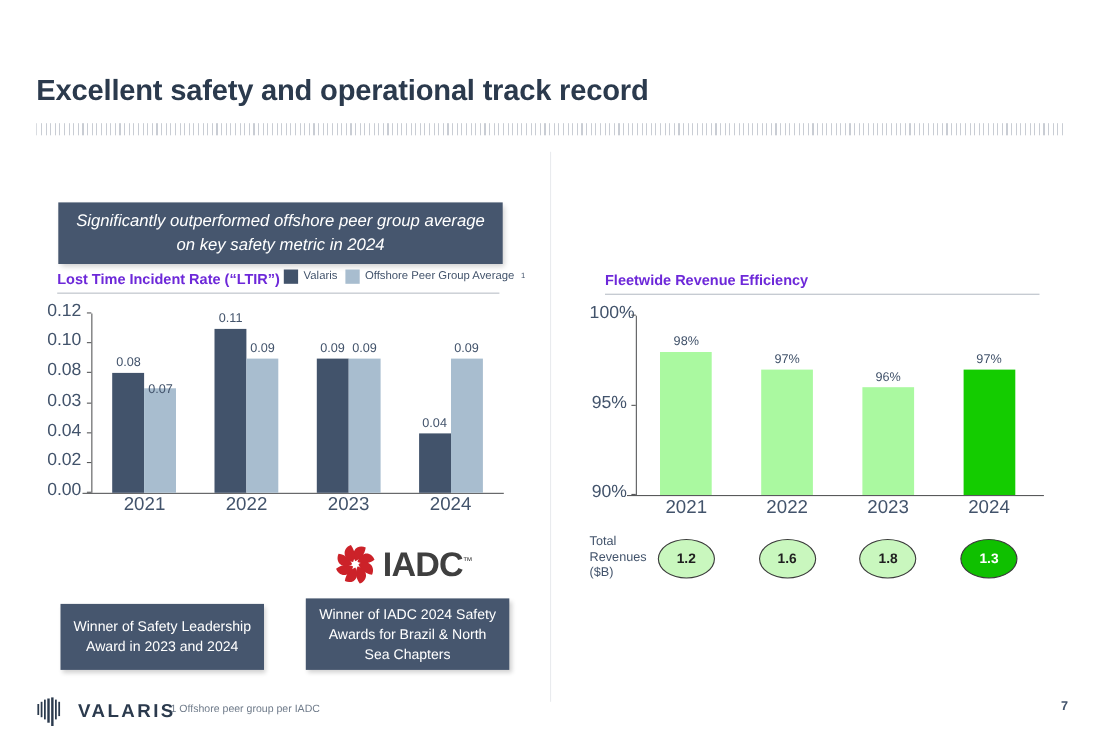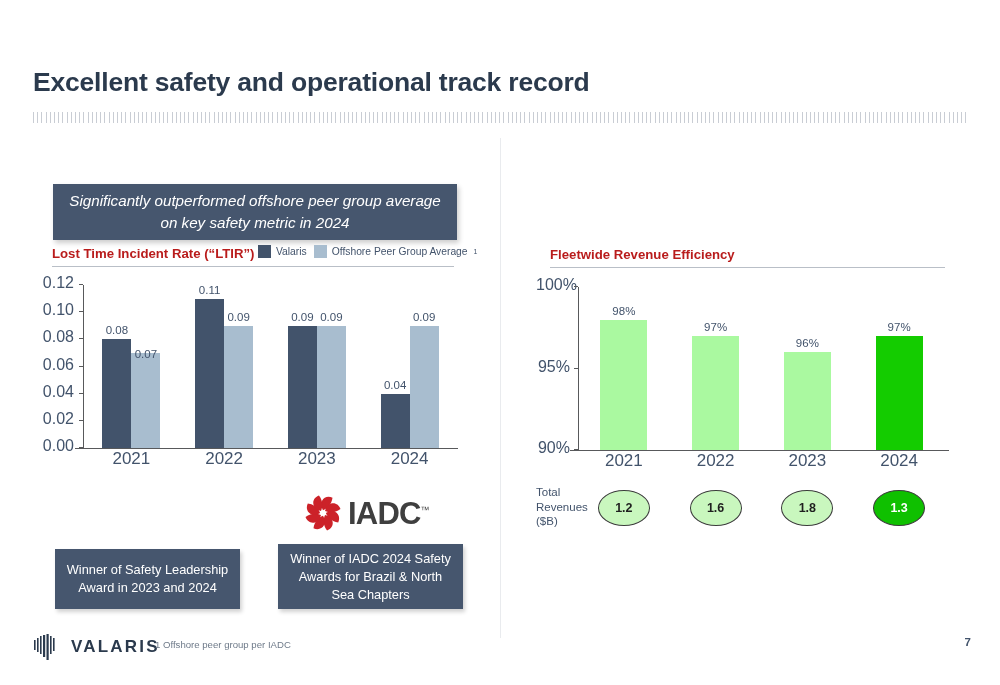--- a/index.html
+++ b/index.html
@@ -81,21 +81,21 @@
     width: 393px;
     height: 56px;
     background: #20d420;
   }
 
   
   .chart-header {
     position: absolute;
     font-size: 13.2px;
     font-weight: bold;
-    color: #b91c1c;
+    color: #6d28d9;
     white-space: nowrap;
     text-align: center;
   }
   #ltir-header { left: 52px; top: 246px; }
   #fleetwide-header { left: 550px; top: 247px; }
 
   .header-rule {
     position: absolute;
     height: 1px;
     background: #b9bfc7;
@@ -329,21 +329,21 @@
       <span class="swatch swatch-peer"></span>
       <span>Offshore Peer Group Average</span>
       <span class="legend-sup">1</span>
     </span>
   </div>
 
   <div id="ltir-yaxis-labels">
       <div class="ytick-label" style="right: 4px; bottom: -7px; width: 34px;">0.00</div>
       <div class="ytick-label" style="right: 4px; bottom: 20.1667px; width: 34px;">0.02</div>
       <div class="ytick-label" style="right: 4px; bottom: 47.3333px; width: 34px;">0.04</div>
-      <div class="ytick-label" style="right: 4px; bottom: 74.5px; width: 34px;">0.06</div>
+      <div class="ytick-label" style="right: 4px; bottom: 74.5px; width: 34px;">0.03</div>
       <div class="ytick-label" style="right: 4px; bottom: 101.667px; width: 34px;">0.08</div>
       <div class="ytick-label" style="right: 4px; bottom: 128.833px; width: 34px;">0.10</div>
       <div class="ytick-label" style="right: 4px; bottom: 156px; width: 34px;">0.12</div>
     </div>
   <div class="plot" id="ltir-plot">
       <div class="axis-line" style="left: -8px; bottom: -1px; width: 383px; height: 1.4px;"></div>
       <div class="axis-line" style="left: 0px; bottom: 0px; width: 1.2px; height: 163px;"></div>
       <div class="ytick-mark" style="left: -4px; bottom: 0px;"></div>
       <div class="ytick-mark" style="left: -4px; bottom: 27.1667px;"></div>
       <div class="ytick-mark" style="left: -4px; bottom: 54.3333px;"></div>

